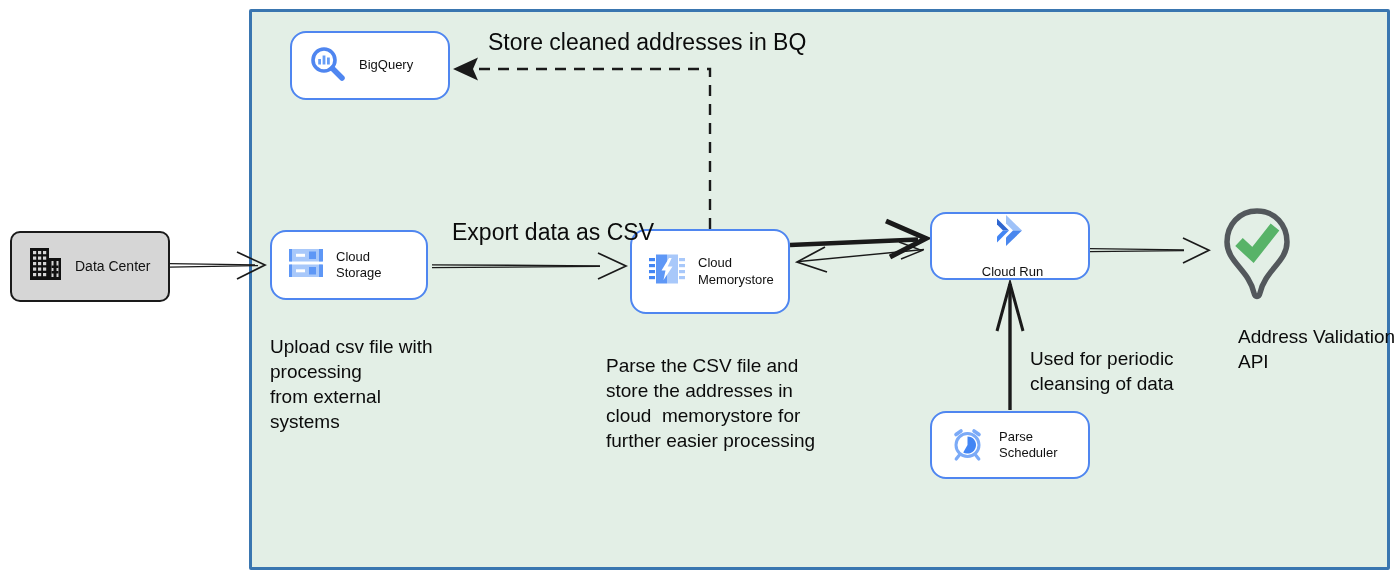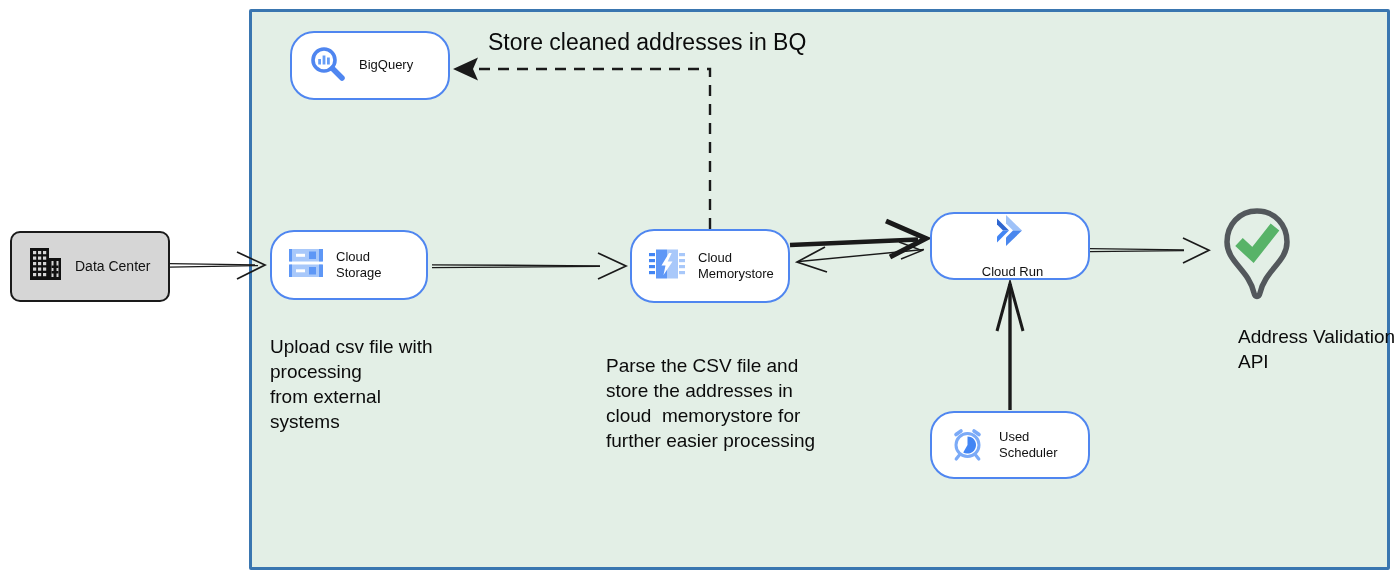--- a/index.html
+++ b/index.html
@@ -7,34 +7,34 @@
               font-family:"Liberation Sans", sans-serif; }
   #canvas { position:relative; width:1400px; height:580px; background:#ffffff; }
 
   .container {
     position:absolute; left:249px; top:9px; width:1141px; height:561px;
     background:#e3efe6; border:3px solid #3a76b0; border-radius:2px;
   }
 
   .node {
     position:absolute; background:#ffffff; border:2px solid #4f86f0;
-    border-radius:24px; display:flex; align-items:center; gap:13px;
+    border-radius:16px; display:flex; align-items:center; gap:13px;
     padding:0 12px 0 17px;
   }
   .node .nlabel { font-size:13px; color:#111; line-height:1.25; }
 
   .node-data-center {
     left:10px; top:231px; width:160px; height:71px;
     background:#d6d6d6; border:2px solid #1a1a1a; border-radius:10px;
   }
   .node-data-center .nlabel { font-size:14px; }
 
   .node-bigquery     { left:290px; top:31px;  width:160px; height:69px; }
   .node-storage      { left:270px; top:230px; width:158px; height:70px; }
-  .node-memorystore  { left:630px; top:229px; width:160px; height:74px; }
+  .node-memorystore  { left:630px; top:229px; width:160px; height:85px; }
   .node-run          { left:930px; top:212px; width:160px; height:68px;flex-direction:column; }
   .node-scheduler    { left:930px; top:411px; width:160px; height:68px; }
   .node-memorystore .nlabel { width:80px; }
 
   .icon { flex:none; display:block; }
 
   .note {
     position:absolute; color:#0b0b0b; font-size:19px; line-height:25px;
     white-space:pre-wrap;
   }
@@ -194,34 +194,37 @@
       <svg width="37" height="37" viewBox="0 0 37 37">
         <line x1="7" y1="9.5" x2="12" y2="6" stroke="#7baaf7" stroke-width="3.6" stroke-linecap="round"></line>
         <line x1="30" y1="9.5" x2="25" y2="6" stroke="#7baaf7" stroke-width="3.6" stroke-linecap="round"></line>
         <line x1="10" y1="30.5" x2="7.2" y2="34" stroke="#7baaf7" stroke-width="3.2" stroke-linecap="round"></line>
         <line x1="27" y1="30.5" x2="29.8" y2="34" stroke="#7baaf7" stroke-width="3.2" stroke-linecap="round"></line>
         <circle cx="18.5" cy="20" r="11.5" fill="#ffffff" stroke="#7baaf7" stroke-width="3"></circle>
         <circle cx="18.5" cy="20" r="8.6" fill="#ffffff"></circle>
         <path d="M18.5 20 L18.5 11.4 A8.6 8.6 0 1 1 14.2 27.5 Z" fill="#4285f4"></path>
       </svg>
     </span>
-    <span class="nlabel">Used Scheduler</span>
+    <span class="nlabel">Parse Scheduler</span>
   </div>
 
   <div class="pin-wrap">
     <svg width="70" height="100" viewBox="0 0 70 100">
       <path d="M35 4 C17 4 5 18 5 35 C5 55 27 63 32 86 C33 90.5 37 90.5 38 86 C43 63 65 55 65 35 C65 18 53 4 35 4 Z" fill="none" stroke="#53585c" stroke-width="5.5"></path>
       <polyline points="17,35 31,48 53,20" fill="none" stroke="#58b368" stroke-width="11"></polyline>
     </svg>
   </div>
   <div class="pin-label">Address Validation API</div>
 
   <div class="edge-label" style="left:488px; top:29px;">Store cleaned addresses in BQ</div>
+  <div class="edge-label" style="left:452px; top:219px;">Export data as CSV</div>
   <div class="note" style="left:270px; top:334px; width:230px;">Upload csv file with
 processing
 from external
 systems</div>
   <div class="note" style="left:606px; top:334px; width:260px;margin-top:19px;">Parse the CSV file and
 store the addresses in
 cloud  memorystore for
 further easier processing</div>
+  <div class="note" style="left:1030px; top:346px; width:200px;">Used for periodic
+cleansing of data</div>
 
 </div>
 
 </body></html>

